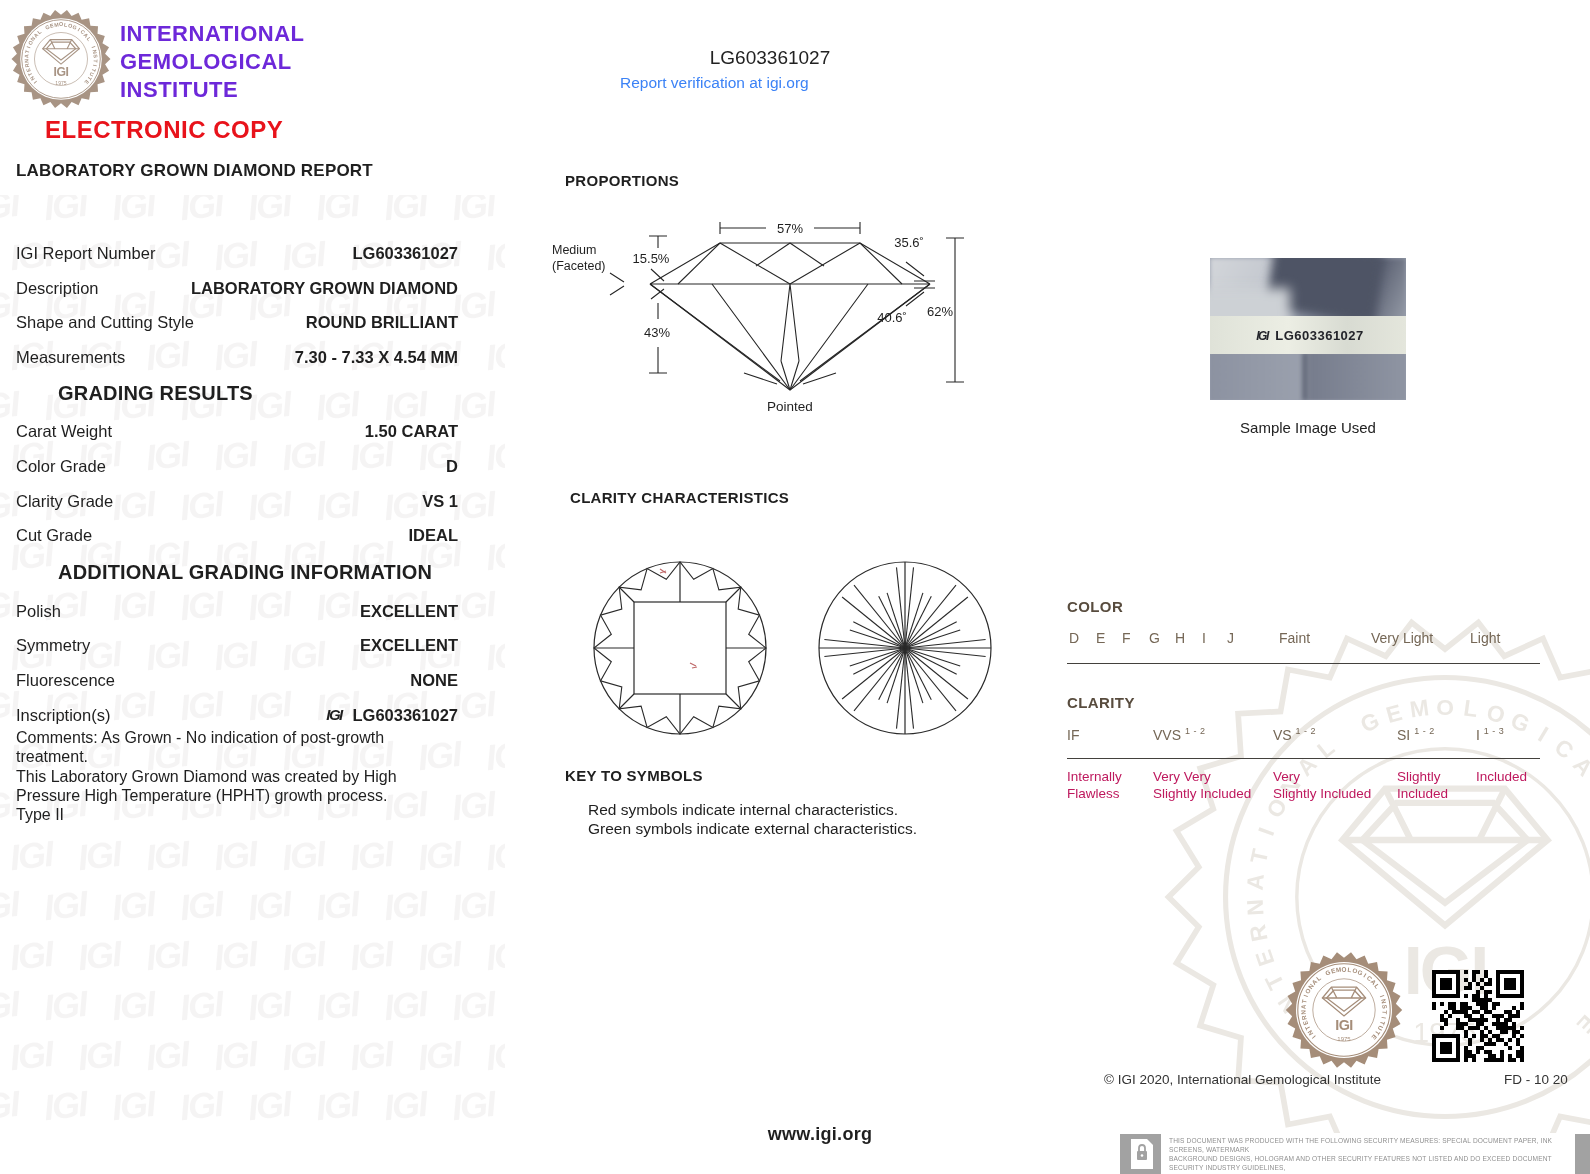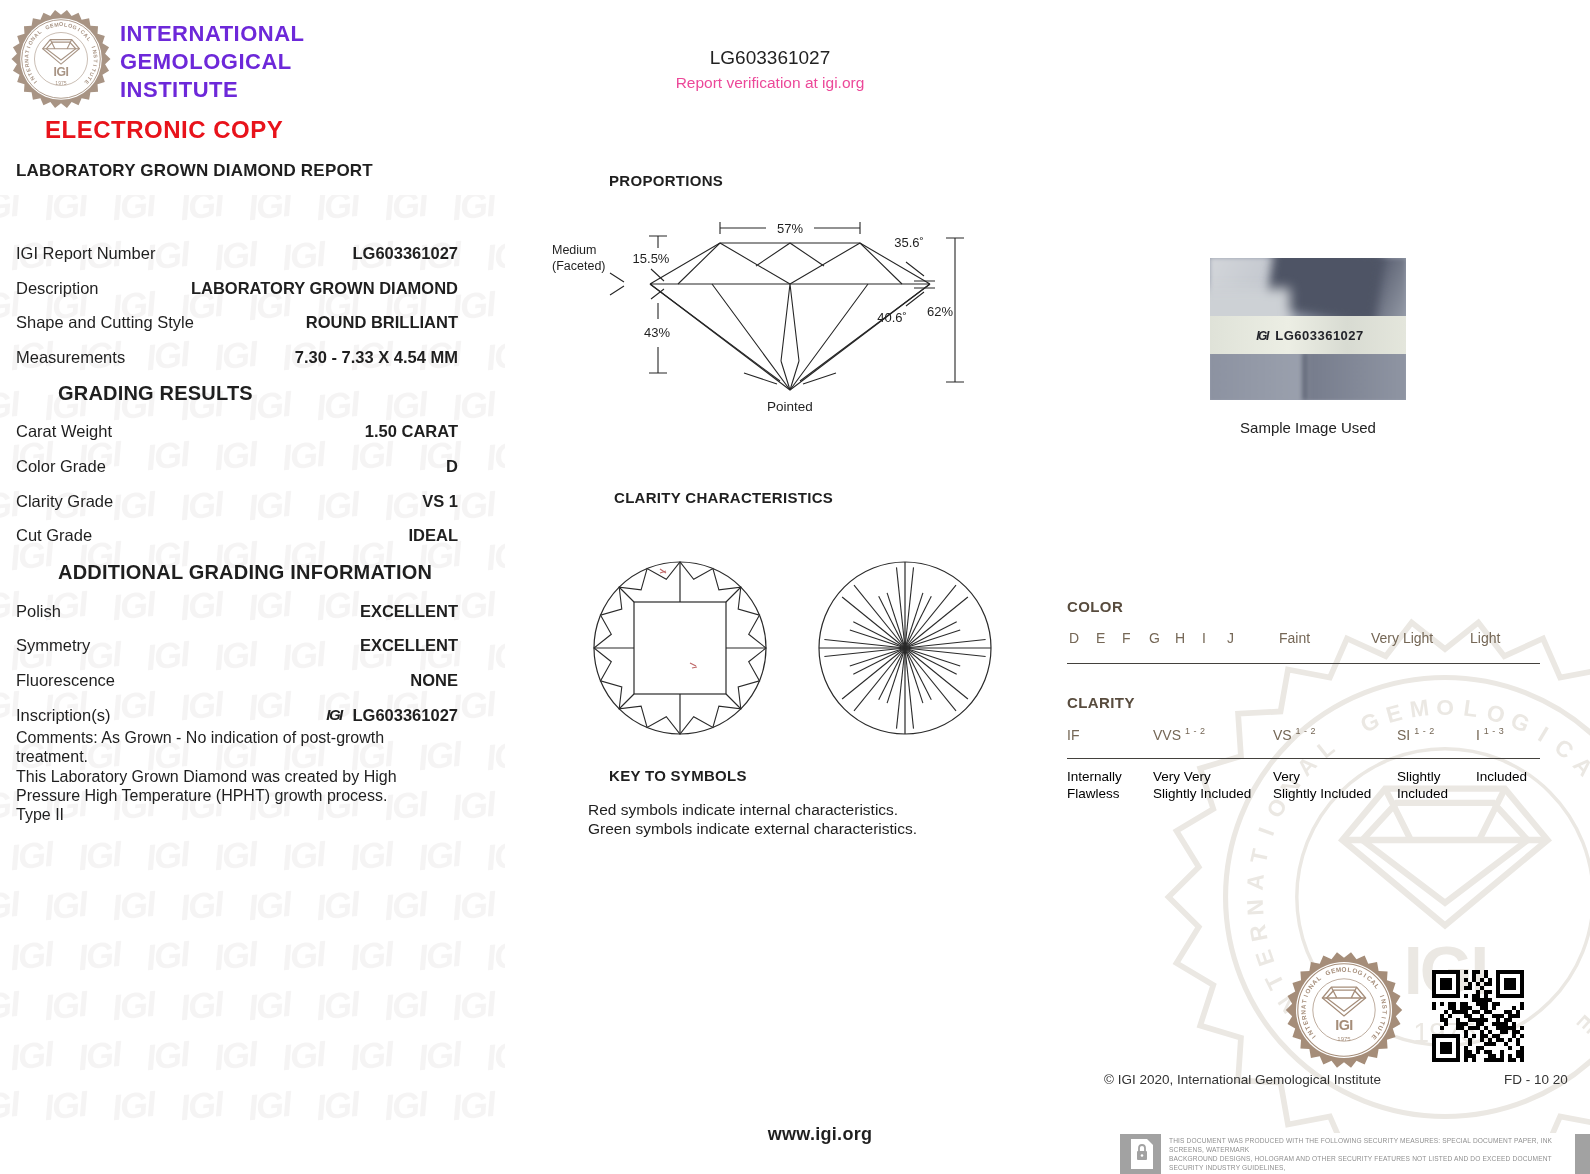--- a/index.html
+++ b/index.html
@@ -5,44 +5,44 @@
   html,body{margin:0;padding:0;background:#ffffff;}
   .page{position:relative;width:1590px;height:1174px;background:#fff;overflow:hidden;
         font-family:"Liberation Sans",sans-serif;color:#1f1f1f;}
   .layer-wm{position:absolute;inset:0;z-index:0;}
   .layer-content{position:absolute;inset:0;z-index:1;}
   .abs{position:absolute;}
 
   
   .org-title{font-size:22px;font-weight:bold;color:#6d28d9;line-height:28px;letter-spacing:.5px;}
   .rep-no{font-size:19px;color:#222;text-align:center;}
-  .verify{font-size:15.5px;color:#ec4899;text-align:center;}
+  .verify{font-size:15.5px;color:#3b82f6;text-align:left;}
   .ecopy{font-size:24px;font-weight:bold;color:#e8131b;letter-spacing:.5px;}
   .doc-title{font-size:17px;font-weight:bold;letter-spacing:.2px;}
 
   
   .lcol{position:absolute;left:16px;top:244px;width:442px;}
   .lrow{display:flex;justify-content:space-between;align-items:flex-start;height:34.6px;font-size:16.5px;}
   .lrow .lvalue{font-weight:bold;text-align:right;white-space:nowrap;}
   .lhead{height:40px;font-size:20px;font-weight:bold;letter-spacing:.2px;margin-left:42px;}
   .comments{margin-top:-12px;font-size:16px;line-height:19.3px;white-space:pre-line;}
   .insc-val{display:flex;align-items:center;gap:4px;font-weight:bold;}
 
   
-  .sec-head{font-size:15px;font-weight:bold;letter-spacing:.3px;margin-left:44px;}
+  .sec-head{font-size:15px;font-weight:bold;letter-spacing:.3px;}
   .key-lines{font-size:15.5px;line-height:19px;white-space:pre-line;}
 
   
   .photo{position:absolute;left:1210px;top:258px;width:196px;height:142px;overflow:hidden;background:#9aa0ae;}
   .photo .pl{position:absolute;}
   .photo-caption{position:absolute;left:1210px;top:419px;width:196px;text-align:center;font-size:15px;color:#222;}
   .scale-head{font-size:15px;font-weight:bold;color:#584c3e;letter-spacing:.4px;}
   .scale-item{position:absolute;font-size:14px;color:#756756;white-space:nowrap;}
   .scale-line{position:absolute;height:0;border-top:1.6px solid #43413d;}
-  .scale-desc{position:absolute;font-size:13.5px;color:#000000;line-height:17px;white-space:pre-line;}
+  .scale-desc{position:absolute;font-size:13.5px;color:#be185d;line-height:17px;white-space:pre-line;}
   .sup{font-size:9px;vertical-align:6px;letter-spacing:.5px;}
 
   .copyright,.formcode{font-size:13.5px;color:#333;}
   .website{font-size:18px;font-weight:bold;letter-spacing:.3px;text-align:center;}
 
   .secbar{position:absolute;left:1120px;top:1134px;width:470px;height:40px;background:#a2a2a2;display:flex;align-items:center;}
   .secbox{background:#fff;margin-left:6px;padding:3px 8px;width:398px;}
   .sectext{font-size:6.6px;line-height:9.2px;color:#8f8f8f;letter-spacing:.15px;white-space:pre-line;}
 
   .wm-glyph{position:absolute;font-weight:bold;font-style:italic;font-size:36px;

